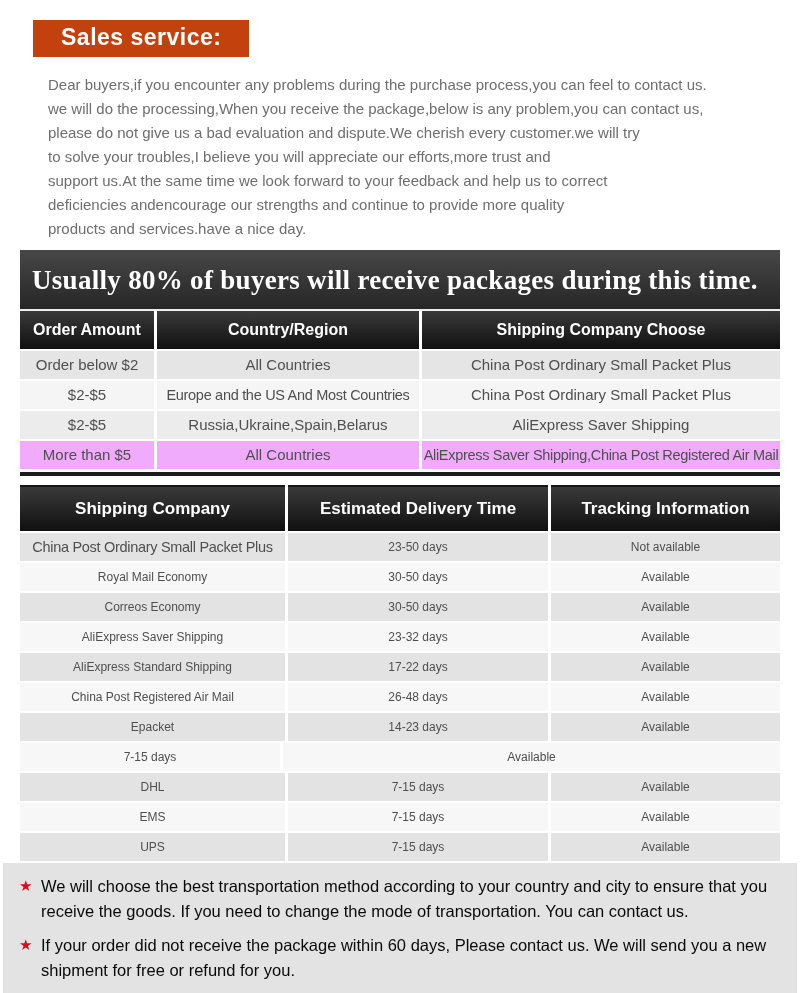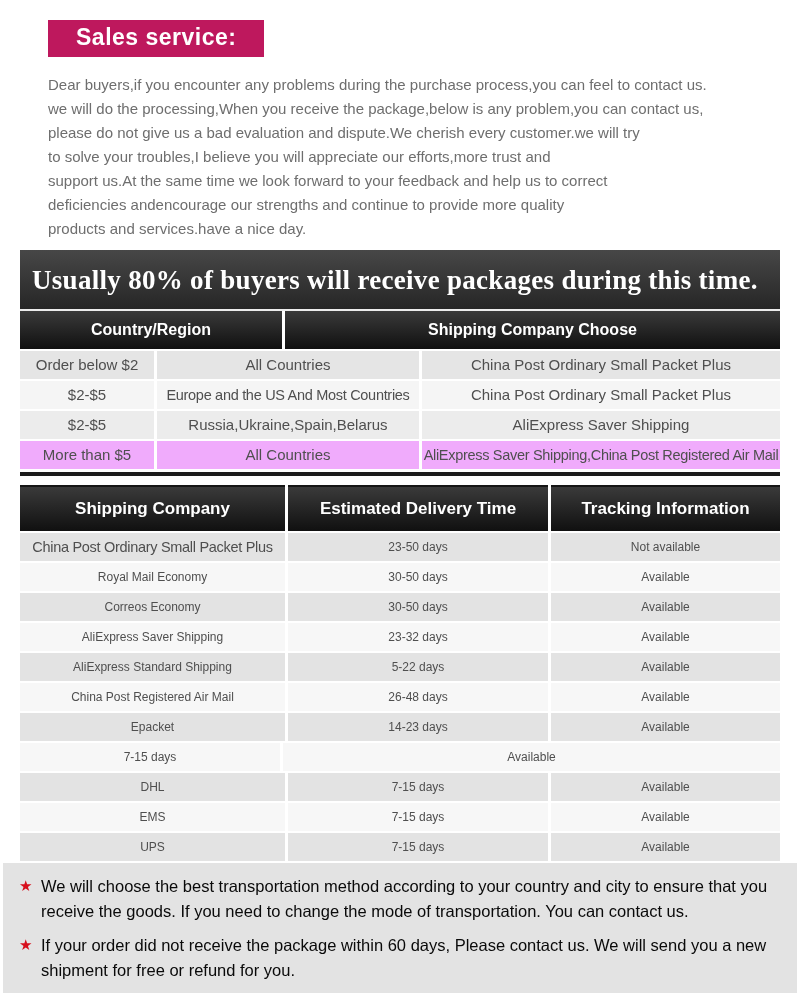--- a/index.html
+++ b/index.html
@@ -1,20 +1,20 @@
 <!DOCTYPE html>
 <html><head>
 <meta charset="utf-8">
 <style>
   html,body{margin:0;padding:0;}
   body{width:800px;background:#fff;font-family:"Liberation Sans",sans-serif;}
   .page{position:relative;width:800px;height:993px;background:#fff;overflow:hidden;}
 
   
-  .badge{display:inline-block;margin:20px 0 0 48px;background:#be185d;color:#fff;
+  .badge{display:inline-block;margin:20px 0 0 33px;background:#c2410c;color:#fff;
          font-size:23px;font-weight:bold;padding:4px 28px 6px 28px;letter-spacing:0.5px;}
 
   
   .intro{margin:16px 0 0 48px;color:#6e6e6e;font-size:15px;line-height:24px;}
   .intro .line{white-space:nowrap;}
 
   
   .blk{margin:0 20px;}
 
   
@@ -77,20 +77,21 @@
     <div class="line">support us.At the same time we look forward to your feedback and help us to correct</div>
     <div class="line">deficiencies andencourage our strengths and continue to provide more quality</div>
     <div class="line">products and services.have a nice day.</div>
   </div>
 
   <div class="blk banner">
     <div class="banner-title">Usually 80% of buyers will receive packages during this time.</div>
 
     <div class="t1">
       <div class="thead">
+        <div class="hcell c0">Order Amount</div>
         <div class="hcell c1">Country/Region</div>
         <div class="hcell c2">Shipping Company Choose</div>
       </div>
       <div class="trows">
           <div class="trow">
             <div class="cell c0">Order below $2</div>
             <div class="cell c1">All Countries</div>
             <div class="cell c2">China Post Ordinary Small Packet Plus</div>
           </div>
           <div class="trow">
@@ -137,21 +138,21 @@
           <div class="cell c1">30-50 days</div>
           <div class="cell c2">Available</div>
         </div>
         <div class="trow">
           <div class="cell c0">AliExpress Saver Shipping</div>
           <div class="cell c1">23-32 days</div>
           <div class="cell c2">Available</div>
         </div>
         <div class="trow">
           <div class="cell c0">AliExpress Standard Shipping</div>
-          <div class="cell c1">5-22 days</div>
+          <div class="cell c1">17-22 days</div>
           <div class="cell c2">Available</div>
         </div>
         <div class="trow">
           <div class="cell c0">China Post Registered Air Mail</div>
           <div class="cell c1">26-48 days</div>
           <div class="cell c2">Available</div>
         </div>
         <div class="trow">
           <div class="cell c0">Epacket</div>
           <div class="cell c1">14-23 days</div>

